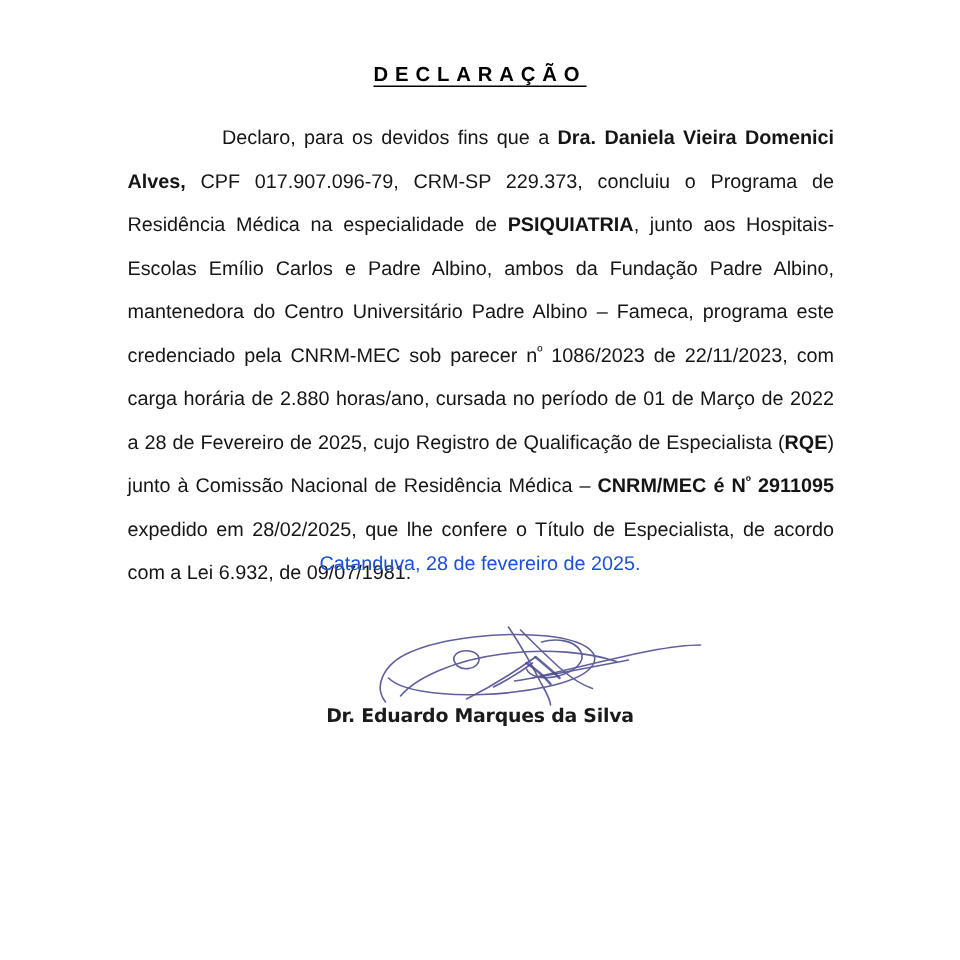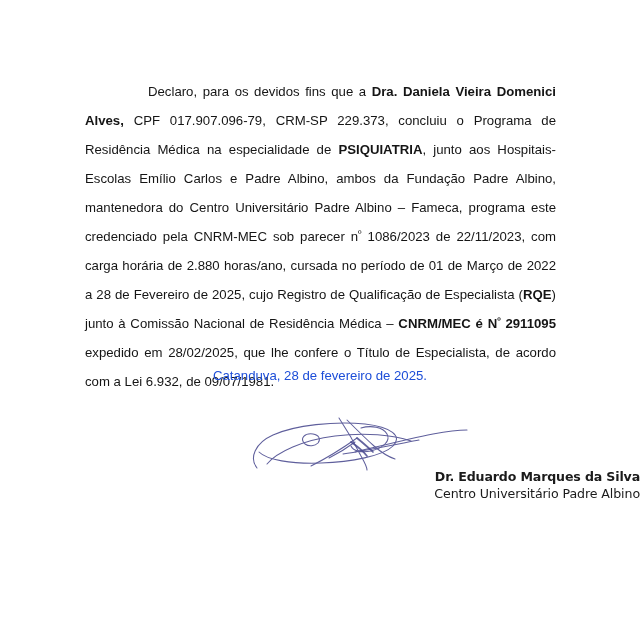--- a/index.html
+++ b/index.html
@@ -93,21 +93,21 @@
     height: 66px;
     overflow: visible;
   }
 
   
   .sign-block {
     position: absolute;
     top: 468px;
     left: 0;
     width: 640px;
-    text-align: right;
+    text-align: center;
     font-family: "DejaVu Sans", sans-serif;
     color: #1b1b1b;
   }
   .sign-name {
     font-size: 12.6px;
     font-weight: bold;
     line-height: 17px;
     letter-spacing: -0.15px;
     white-space: nowrap;
   }
@@ -118,20 +118,21 @@
     line-height: 17.5px;
     letter-spacing: -0.1px;
     white-space: nowrap;
   }
 </style>
 </head>
 <body>
 
 <div class="page">
 
+  <h1 class="doc-title">DECLARAÇÃO</h1>
 
   <div class="body-block">
     <p><span>Declaro, para os devidos fins que a </span><b>Dra. Daniela Vieira Domenici Alves,</b><span> CPF 017.907.096-79, CRM-SP 229.373, concluiu o Programa de Residência Médica na especialidade de </span><b>PSIQUIATRIA</b><span>, junto aos Hospitais-Escolas Emílio Carlos e Padre Albino, ambos da Fundação Padre Albino, mantenedora do Centro Universitário Padre Albino – Fameca, programa este credenciado pela CNRM-MEC sob parecer n</span><sup class="ord">º</sup><span> 1086/2023 de 22/11/2023, com carga horária de 2.880 horas/ano, cursada no período de 01 de Março de 2022 a 28 de Fevereiro de 2025, cujo Registro de Qualificação de Especialista (</span><b>RQE</b><span>) junto à Comissão Nacional de Residência Médica – </span><b>CNRM/MEC é N</b><b><sup class="ord">º</sup></b><b> 2911095</b><span> expedido em 28/02/2025, que lhe confere o Título de Especialista, de acordo com a Lei 6.932, de 09/07/1981.</span></p>
   </div>
 
   <div class="date-line">Catanduva, 28 de fevereiro de 2025.</div>
 
   <div class="signature-wrap">
     <svg viewBox="0 0 230 66" xmlns="http://www.w3.org/2000/svg" aria-hidden="true">
       <g fill="none" stroke="#5f5f9c" stroke-width="1.05" stroke-linecap="round" stroke-linejoin="round">
@@ -148,16 +149,15 @@
       </g>
       <g fill="none" stroke="#4a4a8f" stroke-width="1.7" stroke-linecap="round" opacity="0.85">
         <path d="M108 34 C 114 38, 120 43, 124 48"></path>
         <path d="M114 30 C 120 35, 126 40, 130 44"></path>
       </g>
     </svg>
   </div>
 
   <div class="sign-block">
     <div class="sign-name">Dr. Eduardo Marques da Silva</div>
-    <div class="sign-org">Centro Universitário Padre Albino</div>
   </div>
 
 </div>
 
 </body></html>

